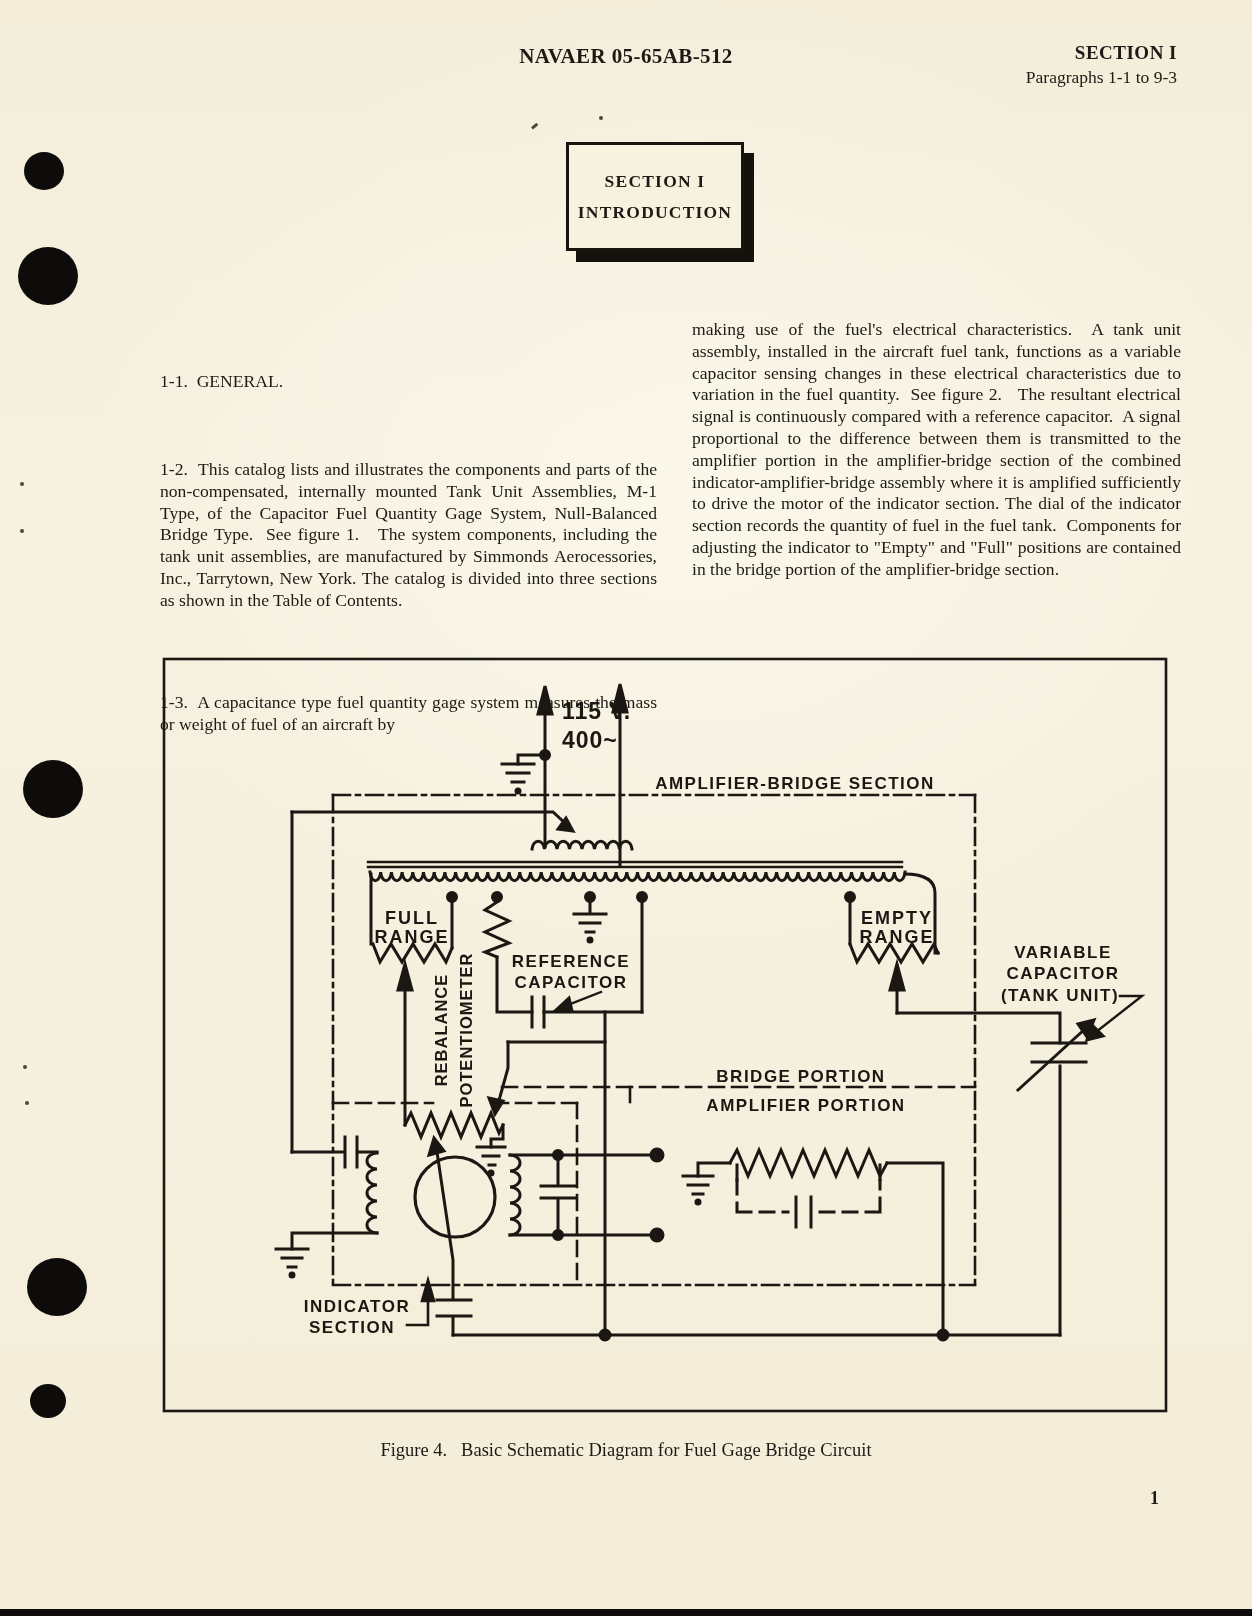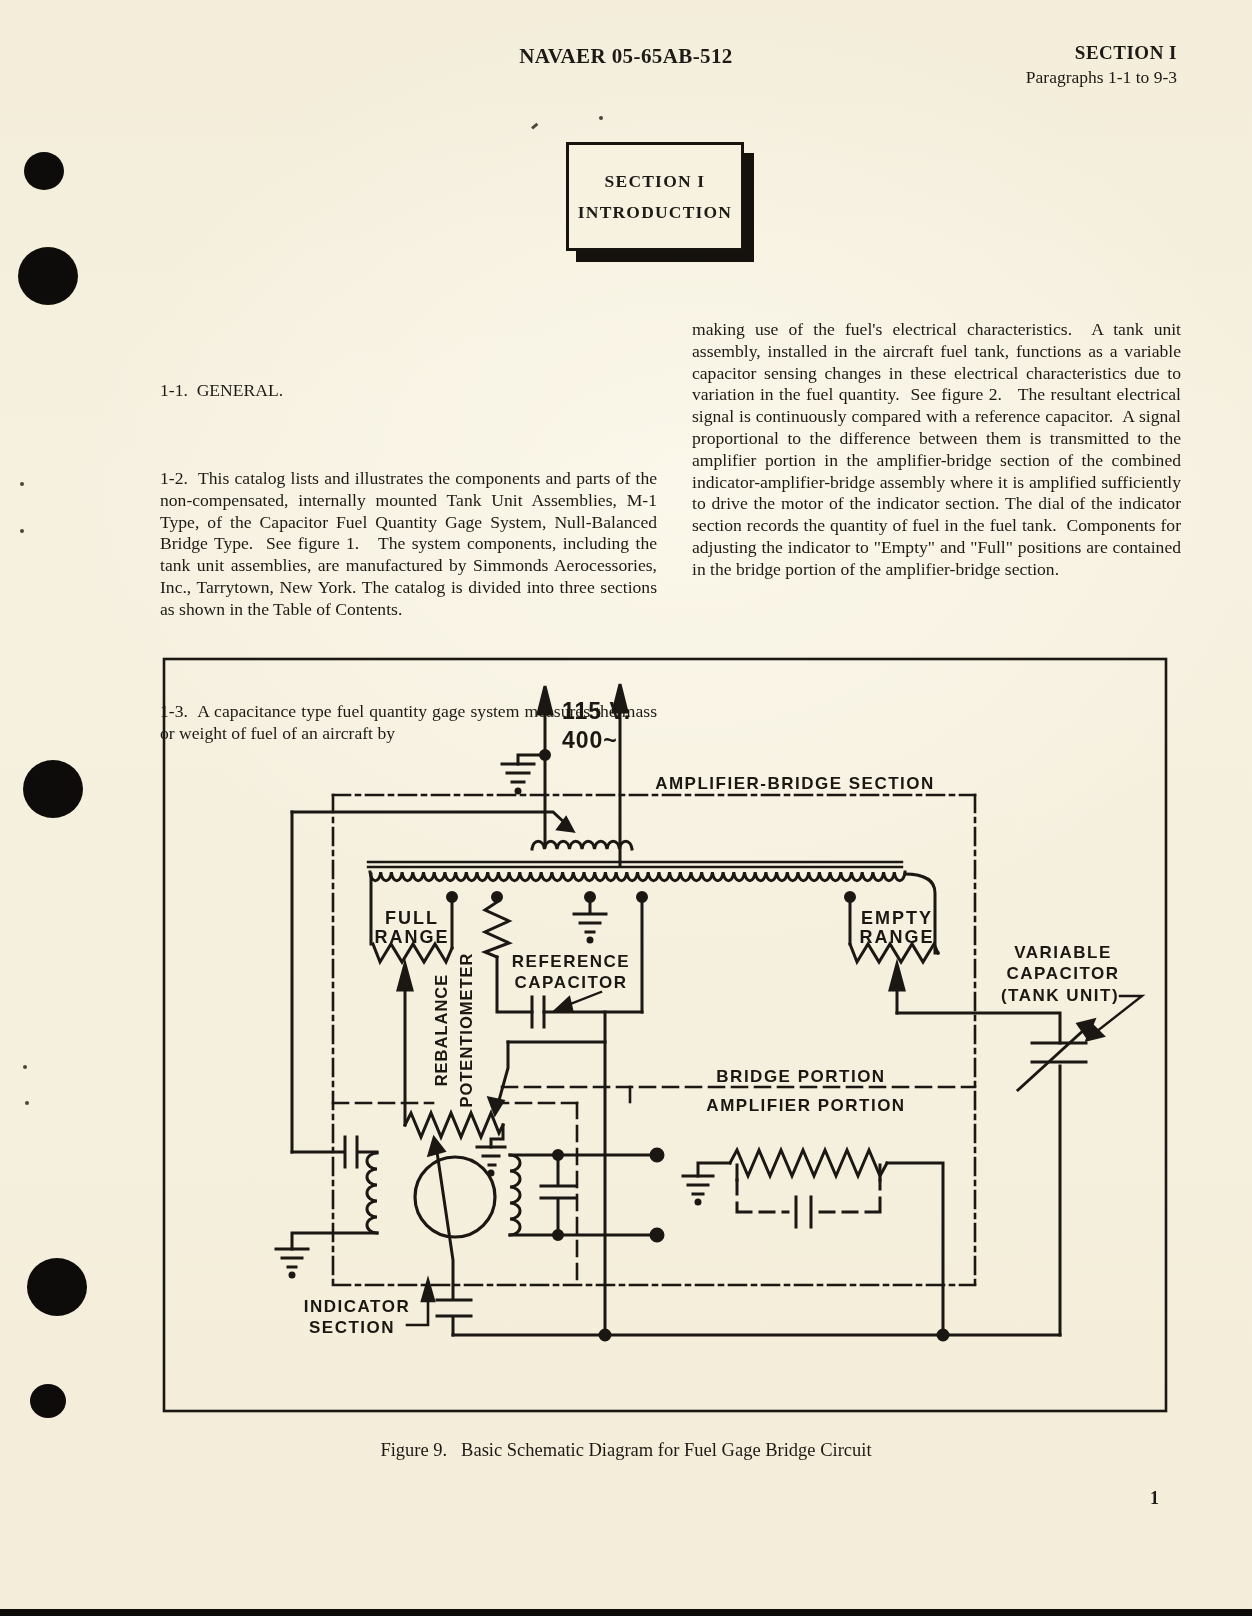--- a/index.html
+++ b/index.html
@@ -16,21 +16,21 @@
   .hdr-right .l1{font-weight:bold;font-size:19px;letter-spacing:.5px;}
   .hdr-right .l2{font-size:17.5px;}
   .title-box{
     left:566px;top:142px;width:172px;height:103px;
     border:3px solid #17140f;background:#f7f1e0;
     box-shadow:10px 11px 0 #15120d;
     display:flex;flex-direction:column;align-items:center;justify-content:center;gap:10px;
   }
   .title-box .t1,.title-box .t2{font-weight:bold;font-size:17.5px;letter-spacing:1.2px;}
   .col{font-size:17.6px;line-height:21.8px;text-align:justify;white-space:pre-wrap;}
-  .col-left{left:160px;top:336px;width:497px;}
+  .col-left{left:160px;top:327px;width:497px;}
   .col-right{left:692px;top:319px;width:489px;}
   .p12{margin-top:23px;}
   .p13{margin-top:37px;}
   .caption{left:0;right:0;top:1440px;text-align:center;font-size:18.5px;white-space:pre-wrap;}
   .pagenum{left:1150px;top:1488px;font-size:18px;font-weight:bold;}
   svg text{font-family:"Liberation Sans",sans-serif;font-weight:bold;fill:#1b1712;}
   .t17{font-size:17px;letter-spacing:1.5px;}
   .t18{font-size:18px;letter-spacing:2px;}
   .t16{font-size:16.5px;letter-spacing:1px;}
   .t23{font-size:23px;letter-spacing:1px;}
@@ -235,15 +235,15 @@
   <g fill="#4c463c">
     <circle cx="22" cy="484" r="2"></circle>
     <circle cx="22" cy="531" r="2"></circle>
     <circle cx="25" cy="1067" r="2"></circle>
     <circle cx="27" cy="1103" r="2"></circle>
     <circle cx="601" cy="118" r="2"></circle>
     <rect x="531" y="125" width="7" height="3" transform="rotate(-40 534 126)"></rect>
   </g>
 </svg>
 
-<div class="abs caption">Figure 9.   Basic Schematic Diagram for Fuel Gage Bridge Circuit</div>
+<div class="abs caption">Figure 4.   Basic Schematic Diagram for Fuel Gage Bridge Circuit</div>
 <div class="abs pagenum">1</div>
 <div class="abs botstrip"></div>
 
 </body></html>

